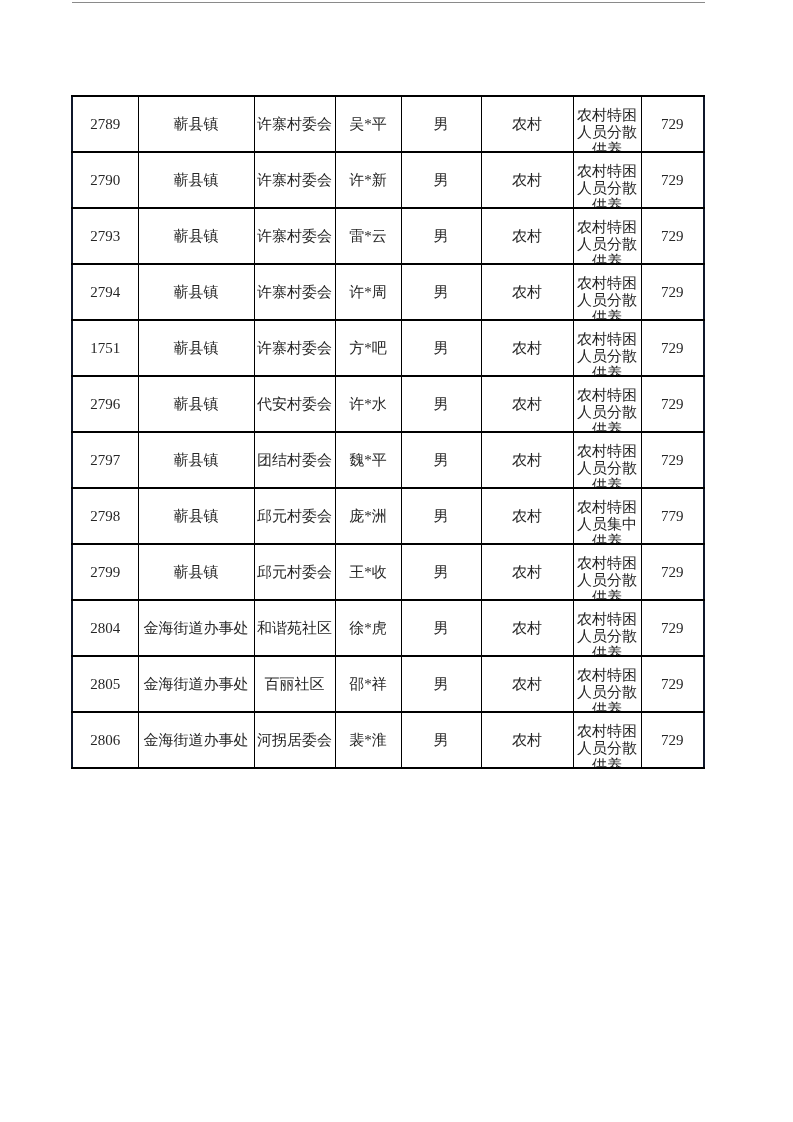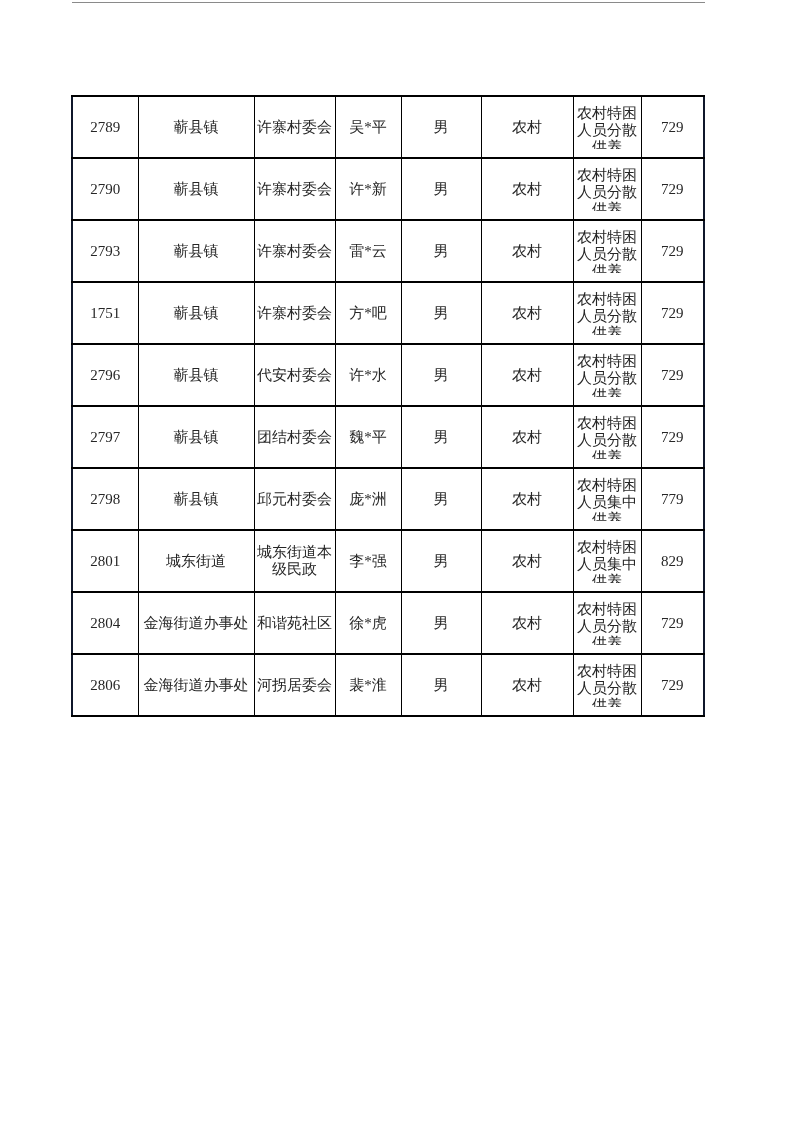--- a/index.html
+++ b/index.html
@@ -52,22 +52,22 @@
     font-size: 15px;
     line-height: 17px;
     overflow: hidden;
   }
   td.c-support {
     vertical-align: top;
   }
   .support-inner {
     width: 62px;
     height: 44px;
-    margin: 8px auto;
-    padding-top: 0;
+    margin: 0 auto;
+    padding-top: 10px;
     overflow: hidden;
     text-align: center;
   }
   .village-inner {
     width: 77px;
     margin: 0 auto;
   }
 </style>
 </head>
 <body>
@@ -122,20 +122,34 @@
         </td>
     <td class="c-name">雷*云</td>
     <td class="c-gender">男</td>
     <td class="c-residence">农村</td>
     <td class="c-support">
           <div class="support-inner">农村特困人员分散供养</div>
         </td>
     <td class="c-amount">729</td>
   </tr>
       <tr>
+    <td class="c-seq">2794</td>
+    <td class="c-town">蕲县镇</td>
+    <td class="c-village">
+          <div class="village-inner">许寨村委会</div>
+        </td>
+    <td class="c-name">许*周</td>
+    <td class="c-gender">男</td>
+    <td class="c-residence">农村</td>
+    <td class="c-support">
+          <div class="support-inner">农村特困人员分散供养</div>
+        </td>
+    <td class="c-amount">729</td>
+  </tr>
+      <tr>
     <td class="c-seq">1751</td>
     <td class="c-town">蕲县镇</td>
     <td class="c-village">
           <div class="village-inner">许寨村委会</div>
         </td>
     <td class="c-name">方*吧</td>
     <td class="c-gender">男</td>
     <td class="c-residence">农村</td>
     <td class="c-support">
           <div class="support-inner">农村特困人员分散供养</div>
@@ -178,40 +192,54 @@
         </td>
     <td class="c-name">庞*洲</td>
     <td class="c-gender">男</td>
     <td class="c-residence">农村</td>
     <td class="c-support">
           <div class="support-inner">农村特困人员集中供养</div>
         </td>
     <td class="c-amount">779</td>
   </tr>
       <tr>
-    <td class="c-seq">2801</td>
-    <td class="c-town">城东街道</td>
-    <td class="c-village">
-          <div class="village-inner">城东街道本级民政</div>
-        </td>
-    <td class="c-name">李*强</td>
-    <td class="c-gender">男</td>
-    <td class="c-residence">农村</td>
-    <td class="c-support">
-          <div class="support-inner">农村特困人员集中供养</div>
-        </td>
-    <td class="c-amount">829</td>
+    <td class="c-seq">2799</td>
+    <td class="c-town">蕲县镇</td>
+    <td class="c-village">
+          <div class="village-inner">邱元村委会</div>
+        </td>
+    <td class="c-name">王*收</td>
+    <td class="c-gender">男</td>
+    <td class="c-residence">农村</td>
+    <td class="c-support">
+          <div class="support-inner">农村特困人员分散供养</div>
+        </td>
+    <td class="c-amount">729</td>
   </tr>
       <tr>
     <td class="c-seq">2804</td>
     <td class="c-town">金海街道办事处</td>
     <td class="c-village">
           <div class="village-inner">和谐苑社区</div>
         </td>
     <td class="c-name">徐*虎</td>
+    <td class="c-gender">男</td>
+    <td class="c-residence">农村</td>
+    <td class="c-support">
+          <div class="support-inner">农村特困人员分散供养</div>
+        </td>
+    <td class="c-amount">729</td>
+  </tr>
+      <tr>
+    <td class="c-seq">2805</td>
+    <td class="c-town">金海街道办事处</td>
+    <td class="c-village">
+          <div class="village-inner">百丽社区</div>
+        </td>
+    <td class="c-name">邵*祥</td>
     <td class="c-gender">男</td>
     <td class="c-residence">农村</td>
     <td class="c-support">
           <div class="support-inner">农村特困人员分散供养</div>
         </td>
     <td class="c-amount">729</td>
   </tr>
       <tr>
     <td class="c-seq">2806</td>
     <td class="c-town">金海街道办事处</td>

